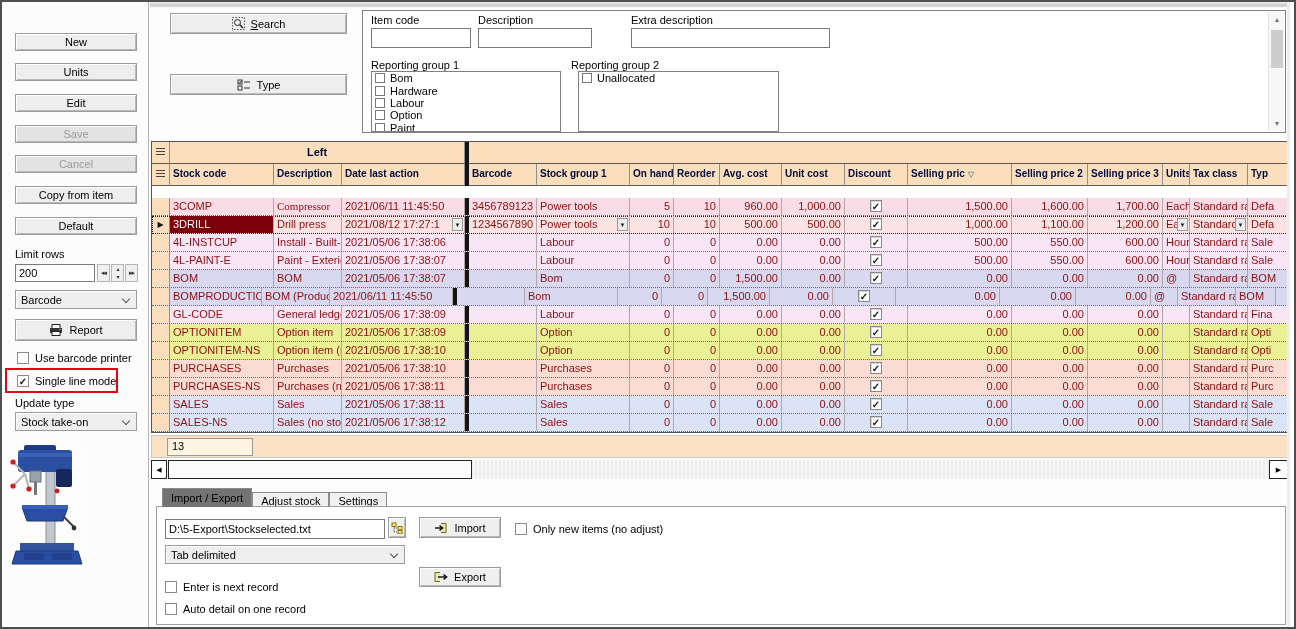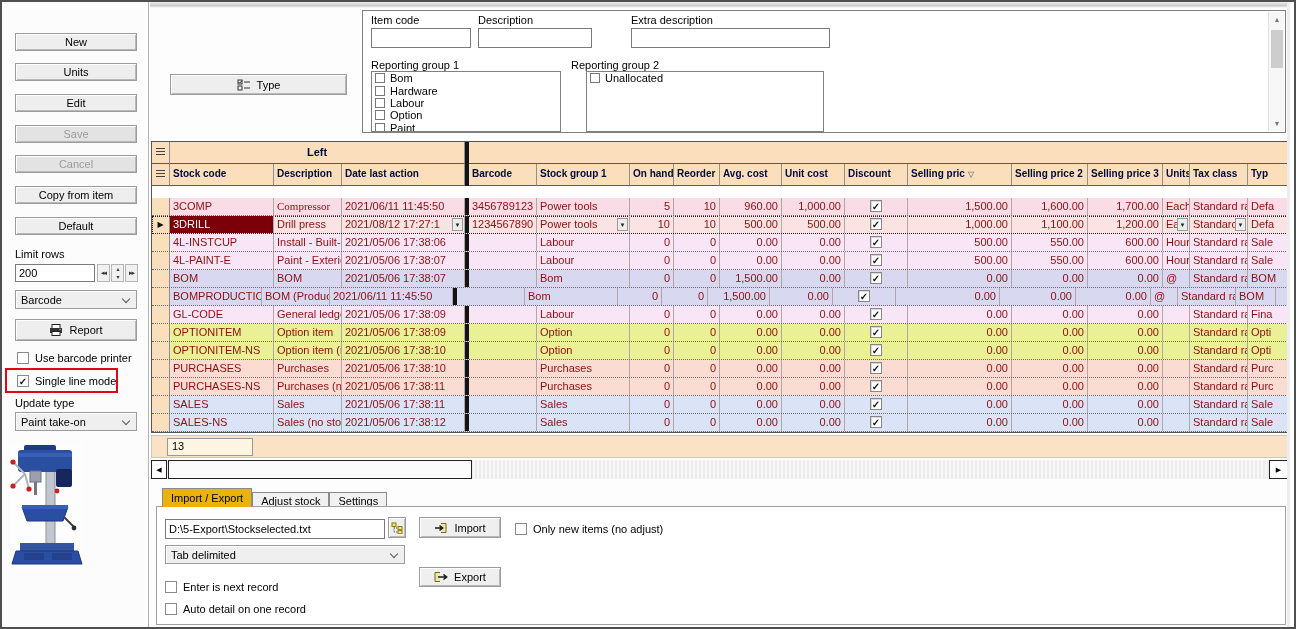--- a/index.html
+++ b/index.html
@@ -75,21 +75,21 @@
     background-image:repeating-linear-gradient(90deg,#ececec 0 2px,#f7f7f7 2px 4px);}
   .hsb .larr,.hsb .rarr{position:absolute;top:0;width:16px;height:19px;background:#fff;border:1px solid #222;
     font-size:7px;color:#000;text-align:center;line-height:17px;}
   .hsb .larr{left:0;}
   .hsb .rarr{right:0;width:19px;}
   .hsb .th{position:absolute;left:17px;top:0;width:304px;height:19px;background:#fbfbfb;border:1px solid #222;}
 
   
   .tabs{position:absolute;left:12px;top:486px;display:flex;align-items:flex-end;height:19px;}
   .tab{font-size:11px;color:#000;padding:2px 8px 2px 8px;border:1px solid #8a8a8a;border-bottom:none;background:#f1f1f1;height:15px;line-height:12px;}
-  .tab.active{background:#eab308;height:19px;line-height:15px;z-index:2;position:relative;}
+  .tab.active{background:#737373;height:19px;line-height:15px;z-index:2;position:relative;}
   .bpanel{position:absolute;left:6px;top:504px;width:1130px;height:119px;border:1px solid #a0a0a0;background:#fff;}
   .minibtn{position:absolute;background:#efefef;border:1px solid #9b9b9b;box-shadow:inset 1px 1px 0 #fff,inset -1px -1px 0 #b9b9b9;
     display:flex;align-items:center;justify-content:center;font-size:11px;color:#000;}
   .cbrow{position:absolute;display:flex;align-items:center;font-size:11px;color:#000;}
   .cbrow .cb{margin-right:6px;}
 
   .rightstrip{position:absolute;left:1137px;top:0;width:3px;height:625px;background:#ededed;}
 
   u{text-decoration:underline;}
 </style>
@@ -139,21 +139,21 @@
     </div>
 
     <div class="redbox"></div>
     <div class="cbrow" style="left:15px;top:373px">
       <span class="cb">✓</span>
       <span>Single line mode</span>
     </div>
 
     <div class="lbl" style="left:13px;top:395px">Update type</div>
     <div class="selbox" style="left:13px;top:410px;width:122px;height:19px">
-      <span>Paint take-on</span>
+      <span>Stock take-on</span>
       <span class="chev"></span>
     </div>
 
     <div class="abs" style="left:8px;top:441px;width:74px;height:127px">
       <svg width="74" height="127" viewBox="0 0 74 127">
         <rect x="0" y="0" width="74" height="127" fill="#fdfdfd"></rect>
         <rect x="36" y="22" width="9" height="86" fill="#c2c6cf" stroke="#8a8f9a" stroke-width="1"></rect>
         <rect x="14" y="2" width="32" height="7" rx="2" fill="#1d3a85"></rect>
         <rect x="8" y="7" width="54" height="22" rx="3" fill="#2b4fa0"></rect>
         <rect x="8" y="10" width="54" height="4" fill="#3a5fb8"></rect>
@@ -175,20 +175,30 @@
         <path d="M6,108 L68,108 L72,121 L2,121 Z" fill="#2a4ea3" stroke="#1c3878"></path>
         <rect x="14" y="110" width="20" height="7" fill="#23418c"></rect>
         <rect x="42" y="110" width="20" height="7" fill="#23418c"></rect>
       </svg>
     </div>
   </div>
 
   <div class="main">
     <div class="topband"></div>
 
+    <div class="btn tbtn" style="top:11px">
+      <span class="ic">
+        <svg width="13" height="13" viewBox="0 0 13 13">
+            <rect x="0.5" y="0.5" width="12" height="12" fill="none" stroke="#555" stroke-dasharray="1.5,1.5"></rect>
+            <circle cx="5.5" cy="5.5" r="3" fill="none" stroke="#222"></circle>
+            <line x1="7.8" y1="7.8" x2="11" y2="11" stroke="#222" stroke-width="1.4"></line>
+          </svg>
+      </span>
+      <span><u>S</u>earch</span>
+    </div>
     <div class="btn tbtn" style="top:72px">
       <span class="ic">
         <svg width="14" height="12" viewBox="0 0 14 12">
             <rect x="1" y="1" width="4" height="4" fill="none" stroke="#333"></rect>
             <path d="M1.5,3 l1.2,1.2 L5,1.5" fill="none" stroke="#333"></path>
             <line x1="7" y1="3" x2="13" y2="3" stroke="#333"></line>
             <rect x="1" y="7" width="4" height="4" fill="none" stroke="#333"></rect>
             <line x1="7" y1="9" x2="13" y2="9" stroke="#333"></line>
           </svg>
       </span>
@@ -206,21 +216,21 @@
       <div class="lbl" style="left:8px;top:48px">Reporting group 1</div>
       <div class="listbox" style="left:8px;top:60px;width:190px;height:61px" id="rg1">
           <div class="litem"><span class="cbs"></span>Bom</div>
           <div class="litem"><span class="cbs"></span>Hardware</div>
           <div class="litem"><span class="cbs"></span>Labour</div>
           <div class="litem"><span class="cbs"></span>Option</div>
           <div class="litem"><span class="cbs"></span>Paint</div>
         </div>
 
       <div class="lbl" style="left:208px;top:48px">Reporting group 2</div>
-      <div class="listbox" style="left:223px;top:60px;width:238px;height:61px" id="rg2">
+      <div class="listbox" style="left:215px;top:60px;width:201px;height:61px" id="rg2">
           <div class="litem"><span class="cbs"></span>Unallocated</div>
         </div>
 
       <div class="vsb">
         <span class="ar" style="top:0">▲</span>
         <span class="th"></span>
         <span class="ar" style="bottom:0">▼</span>
       </div>
     </div>
 

